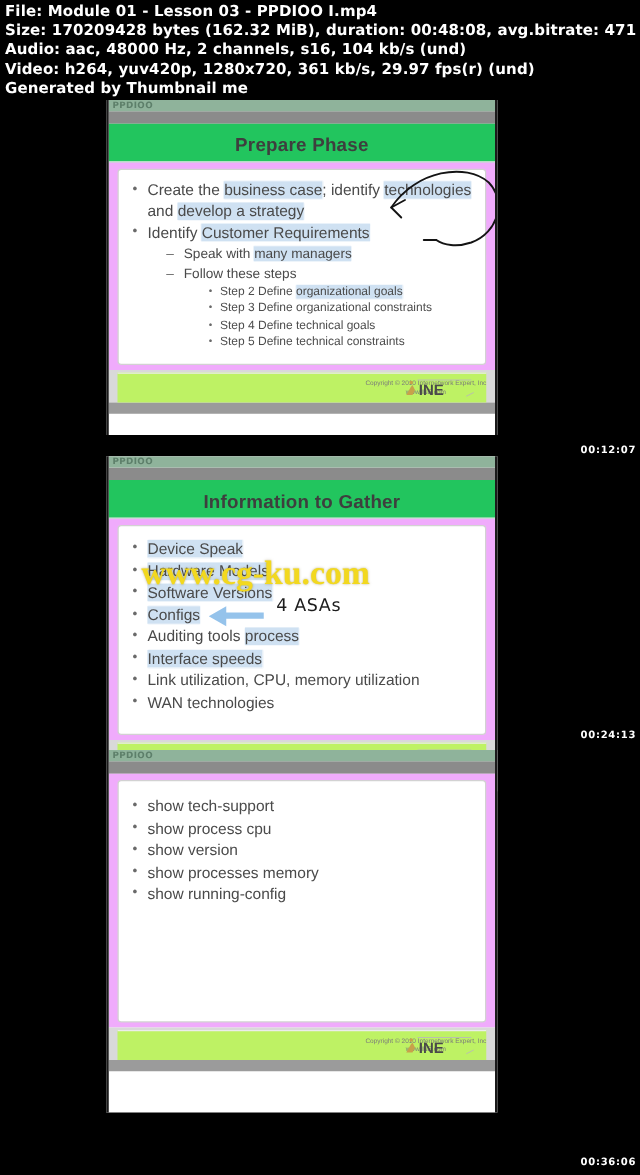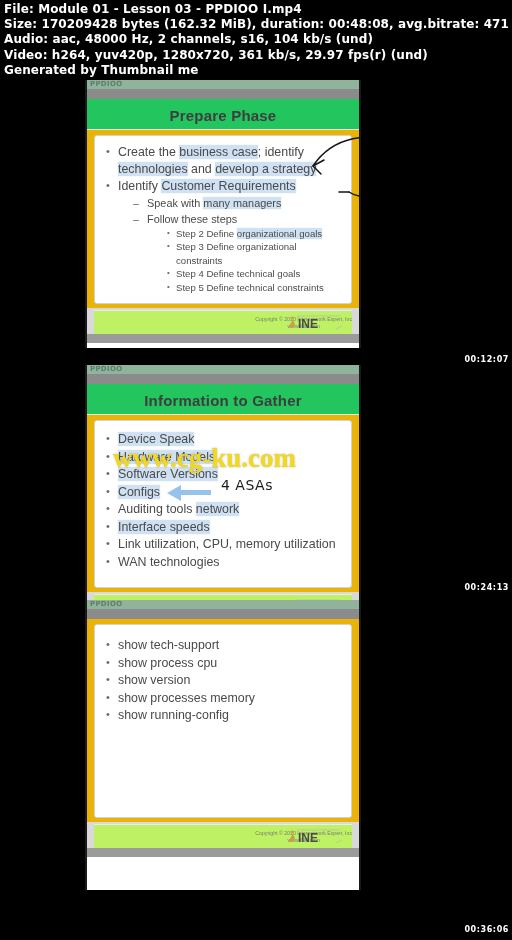--- a/index.html
+++ b/index.html
@@ -22,21 +22,21 @@
     letter-spacing:0.1px;
     white-space:nowrap;
   }
   #fileinfo .ln{display:block;}
 
   
   #thumbs{
     position:absolute;left:0;top:80px;width:512px;height:860px;
   }
   .shot{
-    position:absolute;left:85px;width:276px;
+    position:absolute;left:85px;width:313px;
   }
   .shot.s1{top:0px;height:268px;}
   .shot.s2{top:285px;height:268px;}
   .shot.s3{top:520px;height:290px;}
 
   .slide{
     width:100%;height:100%;
     background:#ffffff;
     box-sizing:border-box;
     position:relative;
@@ -66,21 +66,21 @@
   .title-band .ttl{
     font-family:"Liberation Sans", sans-serif;
     font-weight:bold;
     font-size:15px;
     color:#3e3e3e;
     letter-spacing:0.2px;
   }
 
   
   .body-wrap{
-    background:#eab308;
+    background:#f0abfc;
     padding:5px 7px 4px 7px;
   }
   .body-box{
     background:#ffffff;
     border:1px solid #d2d2d2;
     border-radius:3px;
     padding:8px 6px 8px 8px;
     position:relative;
   }
 
@@ -237,21 +237,21 @@
       <div class="title-band">
         <span class="ttl">Information to Gather</span>
       </div>
       <div class="body-wrap">
         <div class="body-box" style="min-height:148px;padding-top:10px;">
           <ul class="lv1" style="line-height:19px;">
               <li><span class="hl">Device Speak</span></li>
               <li><span class="hl">Hardware Models</span></li>
               <li><span class="hl">Software Versions</span></li>
               <li><span class="hl">Configs</span></li>
-              <li><span>Auditing tools </span><span class="hl">network</span></li>
+              <li><span>Auditing tools </span><span class="hl">process</span></li>
               <li><span class="hl">Interface speeds</span></li>
               <li><span>Link utilization, CPU, memory utilization</span></li>
               <li><span>WAN technologies</span></li>
             </ul>
 
           <svg class="ink" style="left:70px;top:62px;width:48px;height:20px;" viewBox="0 0 48 20">
             <path d="M46 7 L16 7 L16 2 L2 10 L16 18 L16 12 L46 12 Z" fill="#8fc0ea" opacity="0.95"></path>
           </svg>
           <span class="ink hand" style="left:126px;top:56px;font-size:14px;letter-spacing:0.5px;">4 ASAs</span>
         </div>

